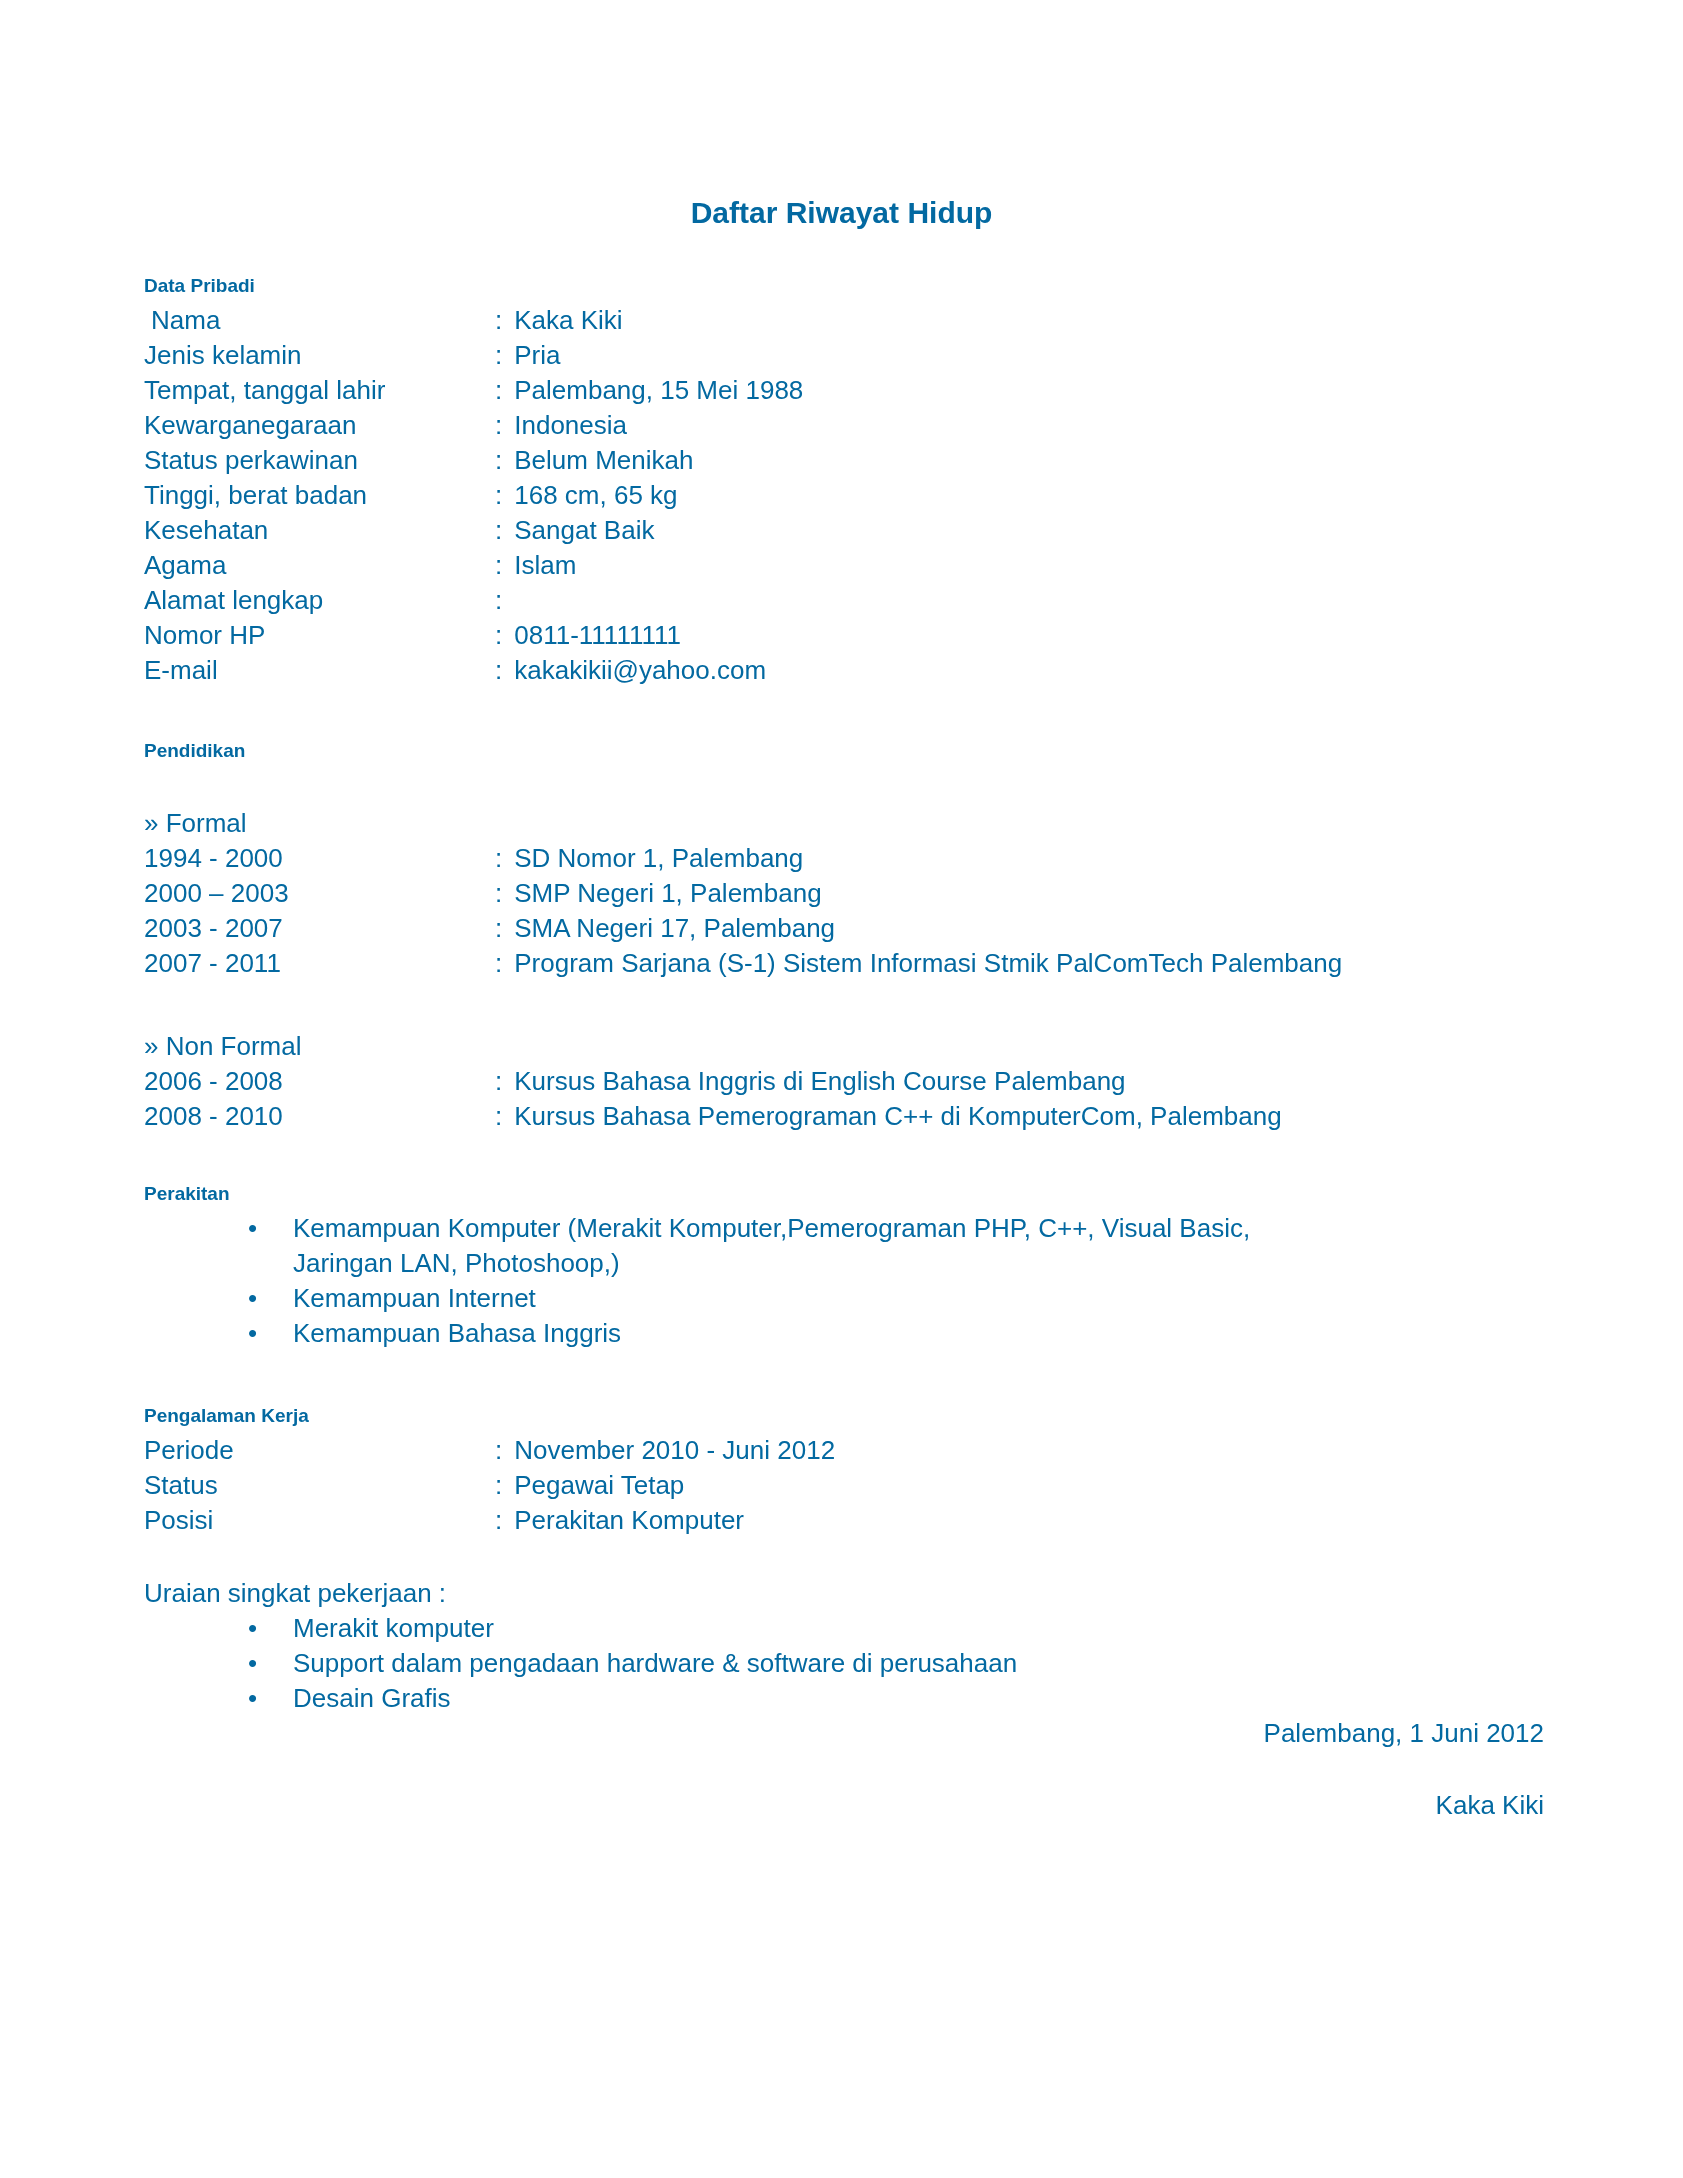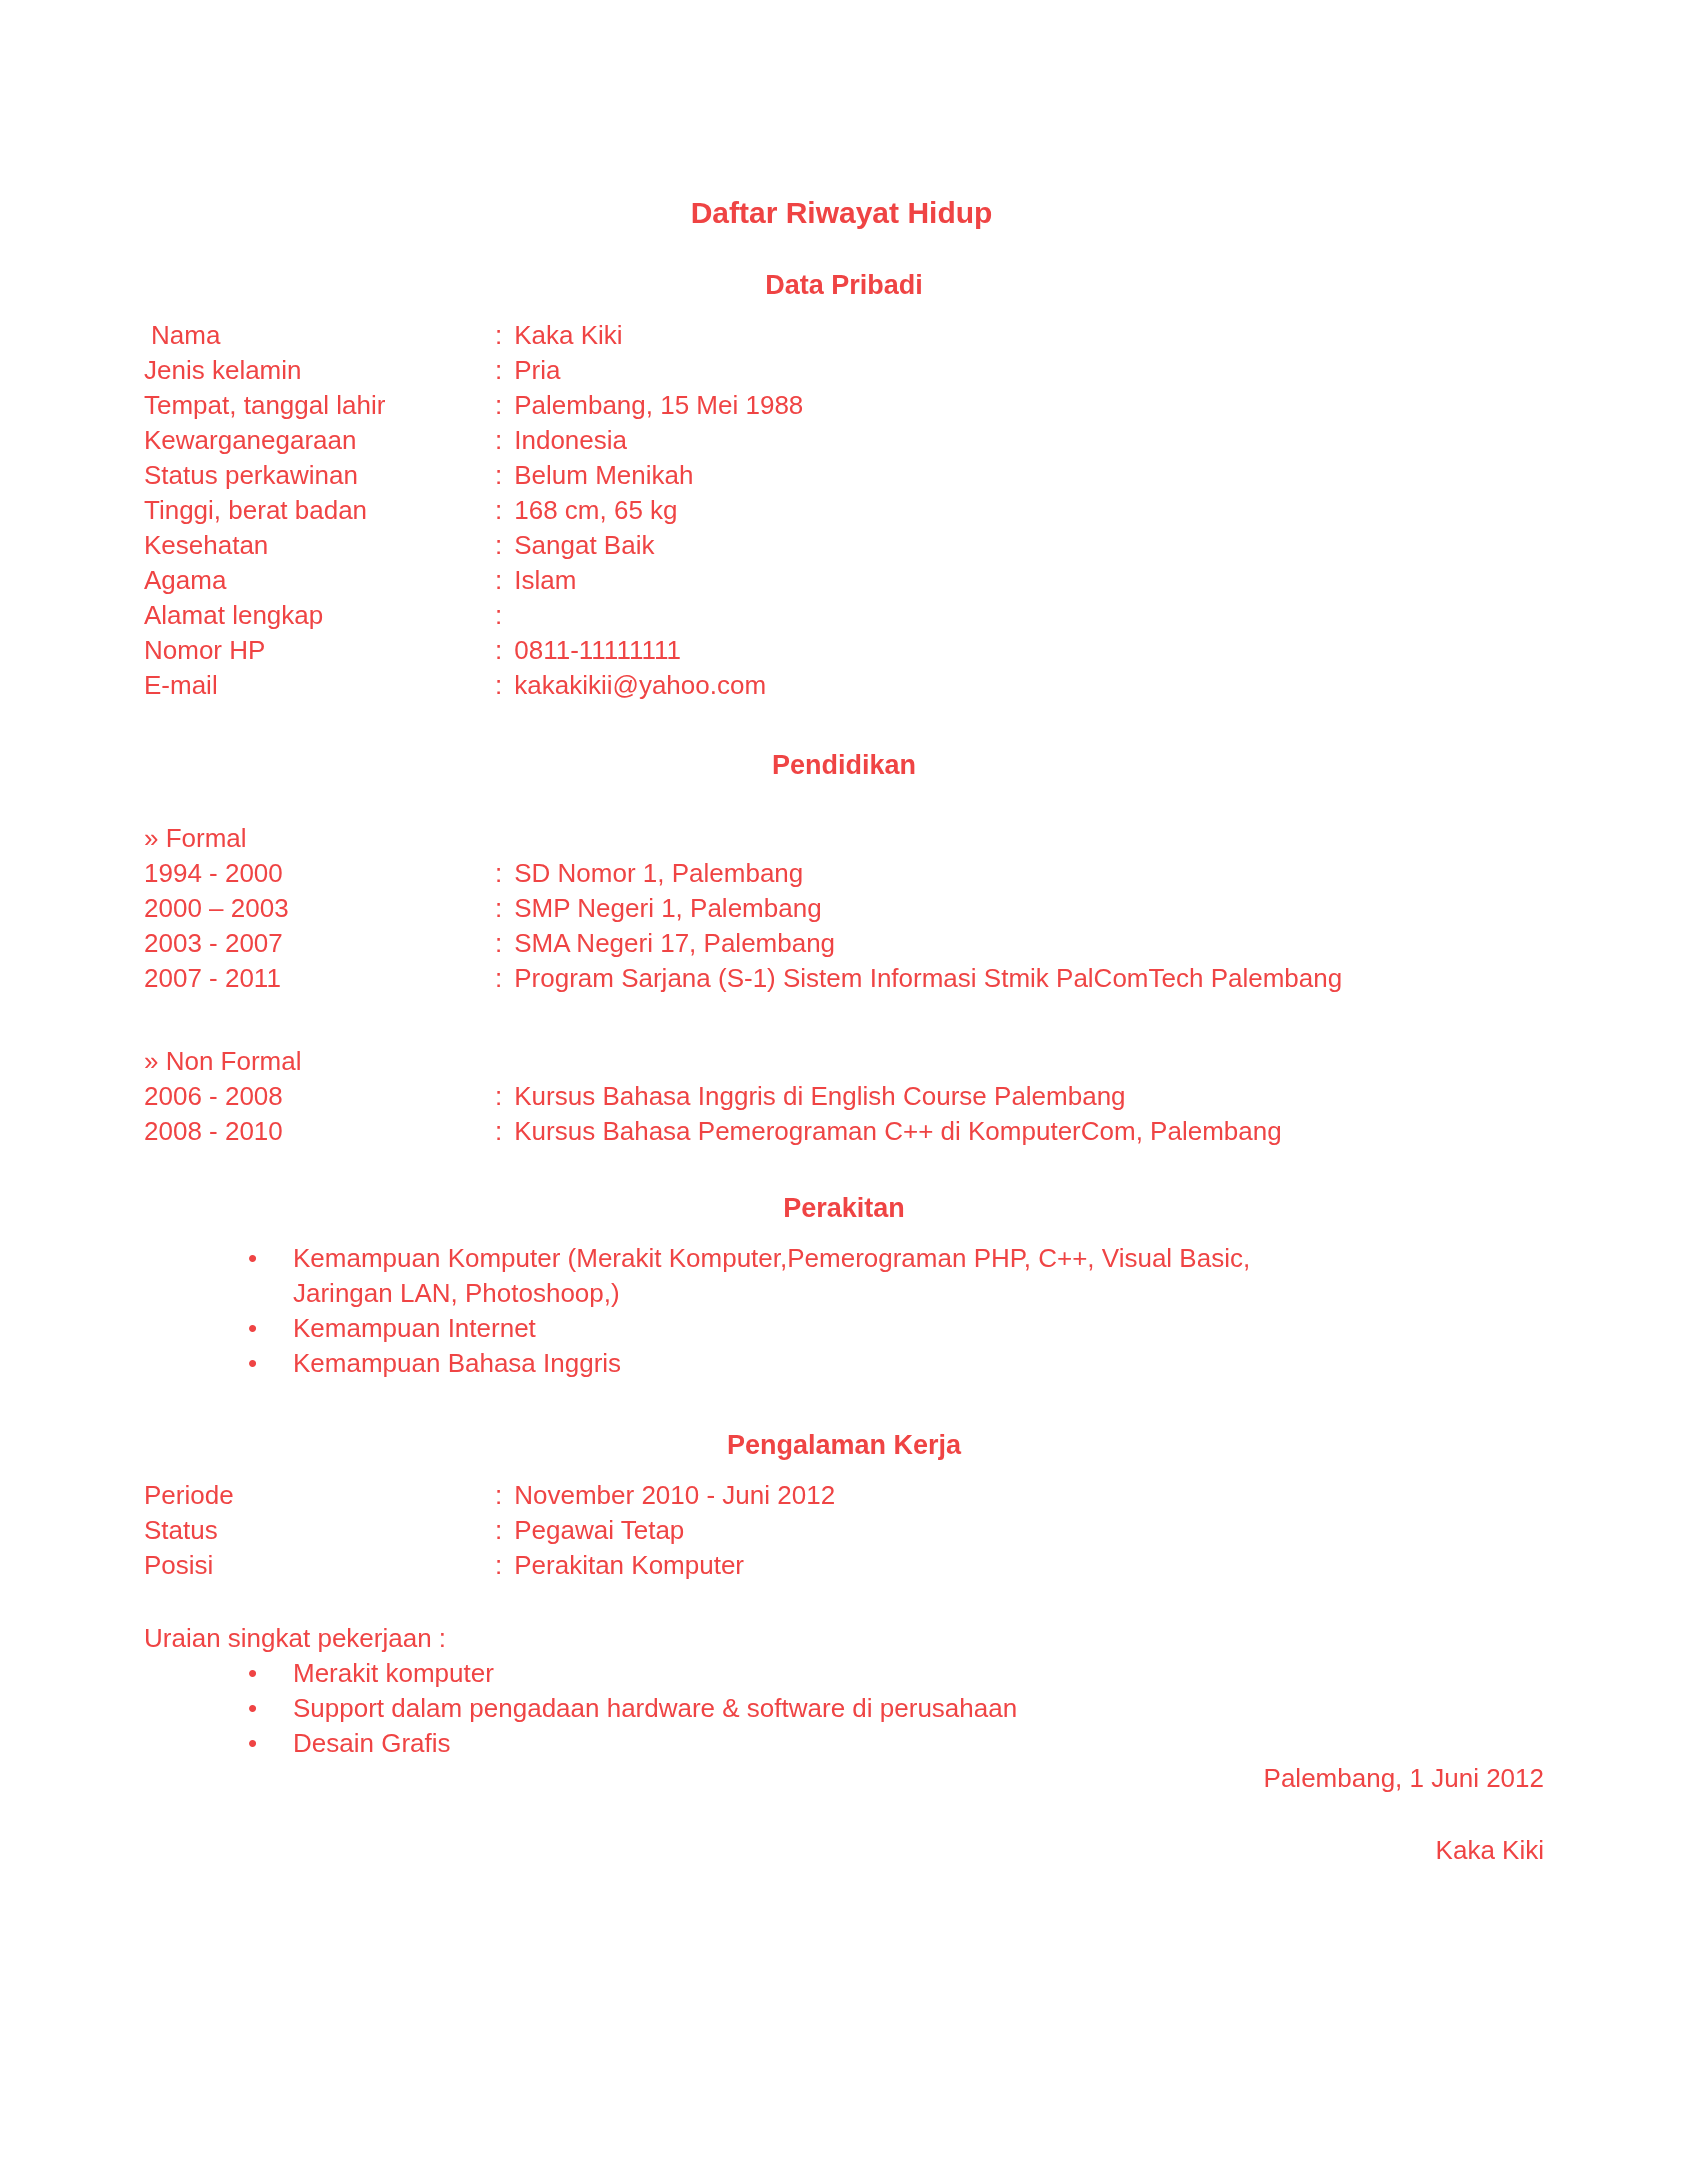--- a/index.html
+++ b/index.html
@@ -2,45 +2,44 @@
 <html><head>
 <meta charset="utf-8">
 <style>
   html, body { margin: 0; padding: 0; background: #e8e8e8; }
   .page {
     position: relative;
     width: 1683px;
     height: 2178px;
     margin: 0 auto;
     background: #ffffff;
-    color: #ef4444;
+    color: #0369a1;
     font-family: "Liberation Sans", sans-serif;
     font-size: 26px;
     line-height: 35px;
     box-sizing: border-box;
     padding-top: 193px;
     overflow: hidden;
   }
   .title {
     margin: 0;
     font-size: 30px;
     font-weight: bold;
     line-height: 40px;
     text-align: center;
   }
   .content {
     margin-left: 144px;
     margin-right: 139px;
   }
   .section-heading {
-    margin: 15px;
-    font-size: 27px;
+    margin: 0;
+    font-size: 19px;
     font-weight: bold;
     line-height: 35px;
-    text-align: center;
   }
   .h-data-pribadi   { margin-top: 35px; }
   .h-pendidikan     { margin-top: 45px; }
   .h-kemampuan      { margin-top: 42px; }
   .h-pengalaman     { margin-top: 47px; }
   .sub-heading { line-height: 35px; }
   .sub-formal     { margin-top: 38px; }
   .sub-non-formal { margin-top: 48px; }
   .row { display: flex; }
   .row .label { width: 351px; flex: 0 0 351px; }

